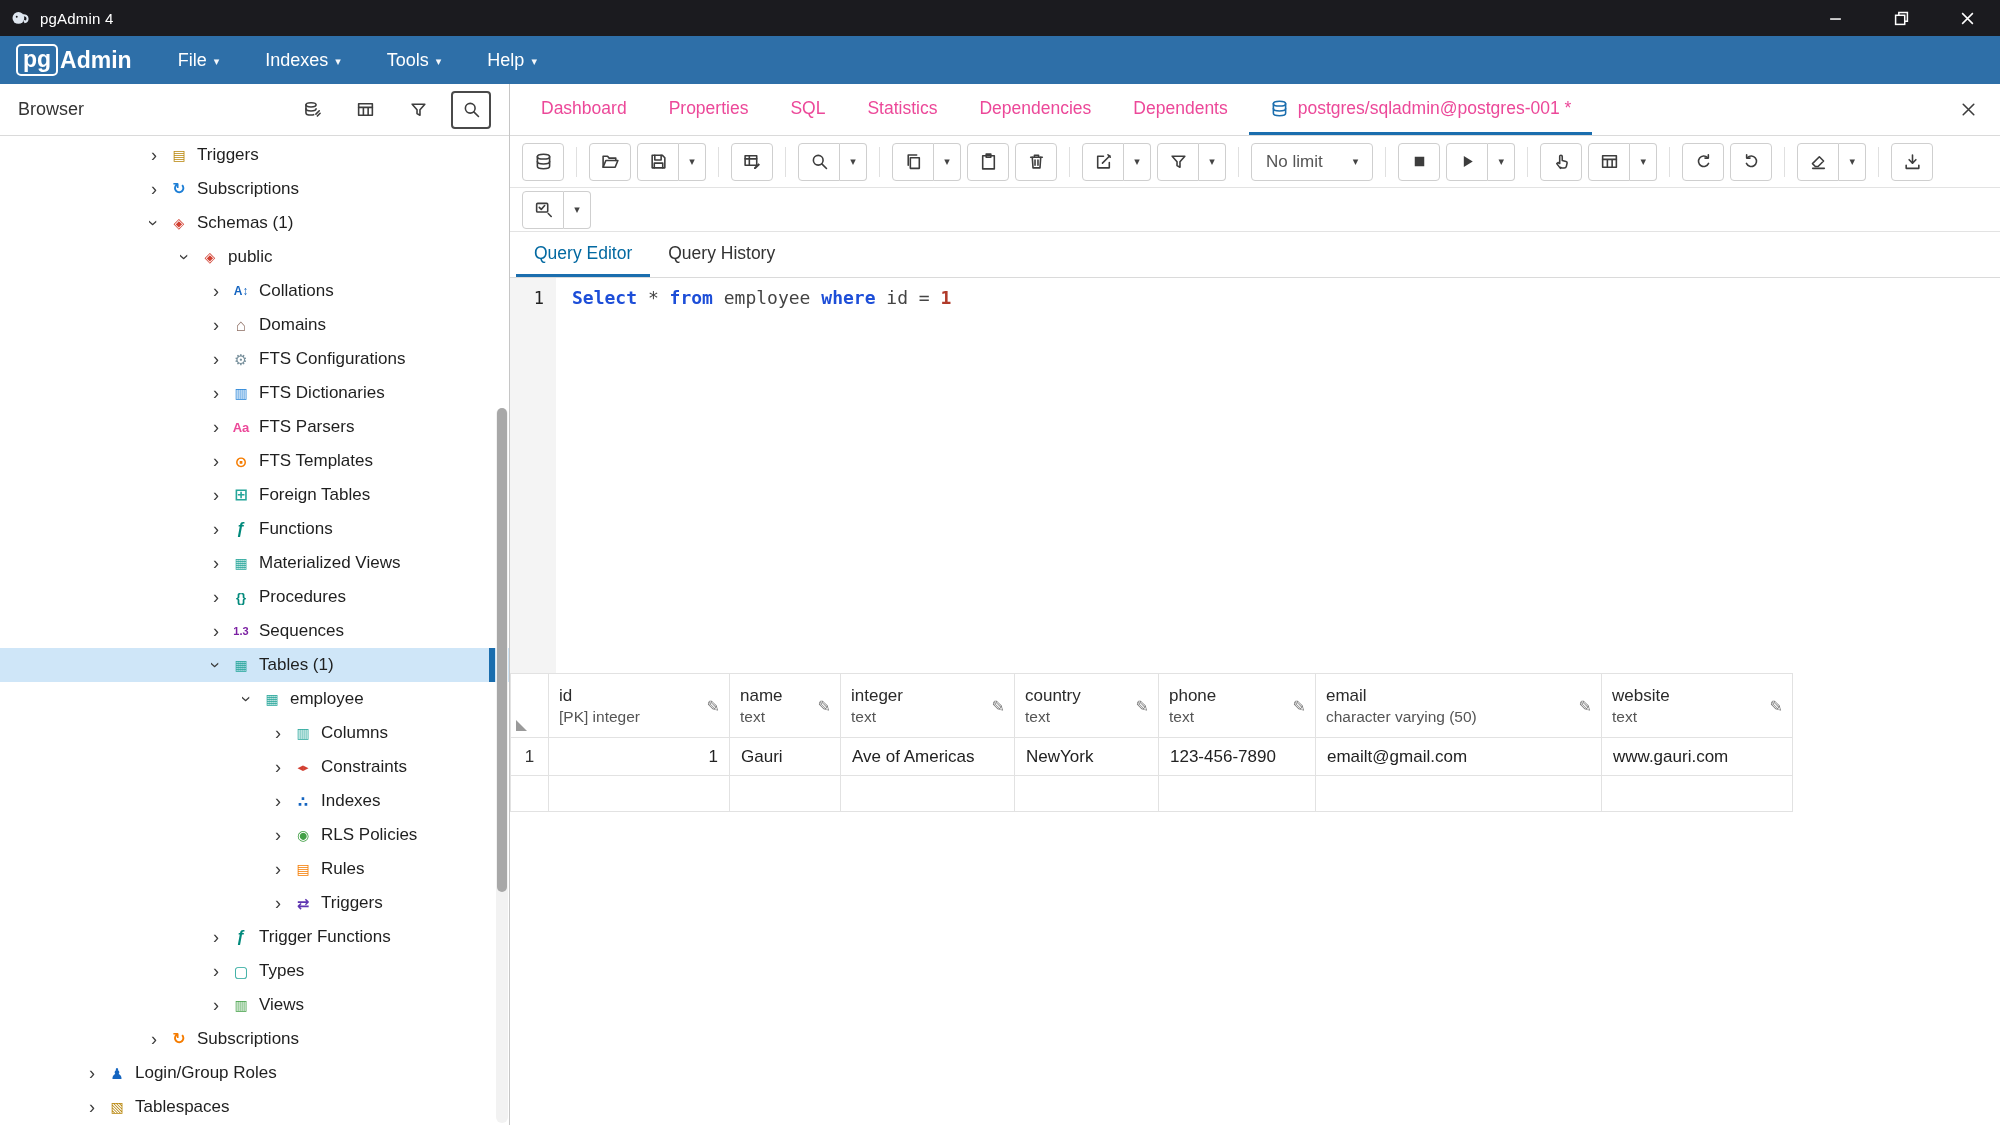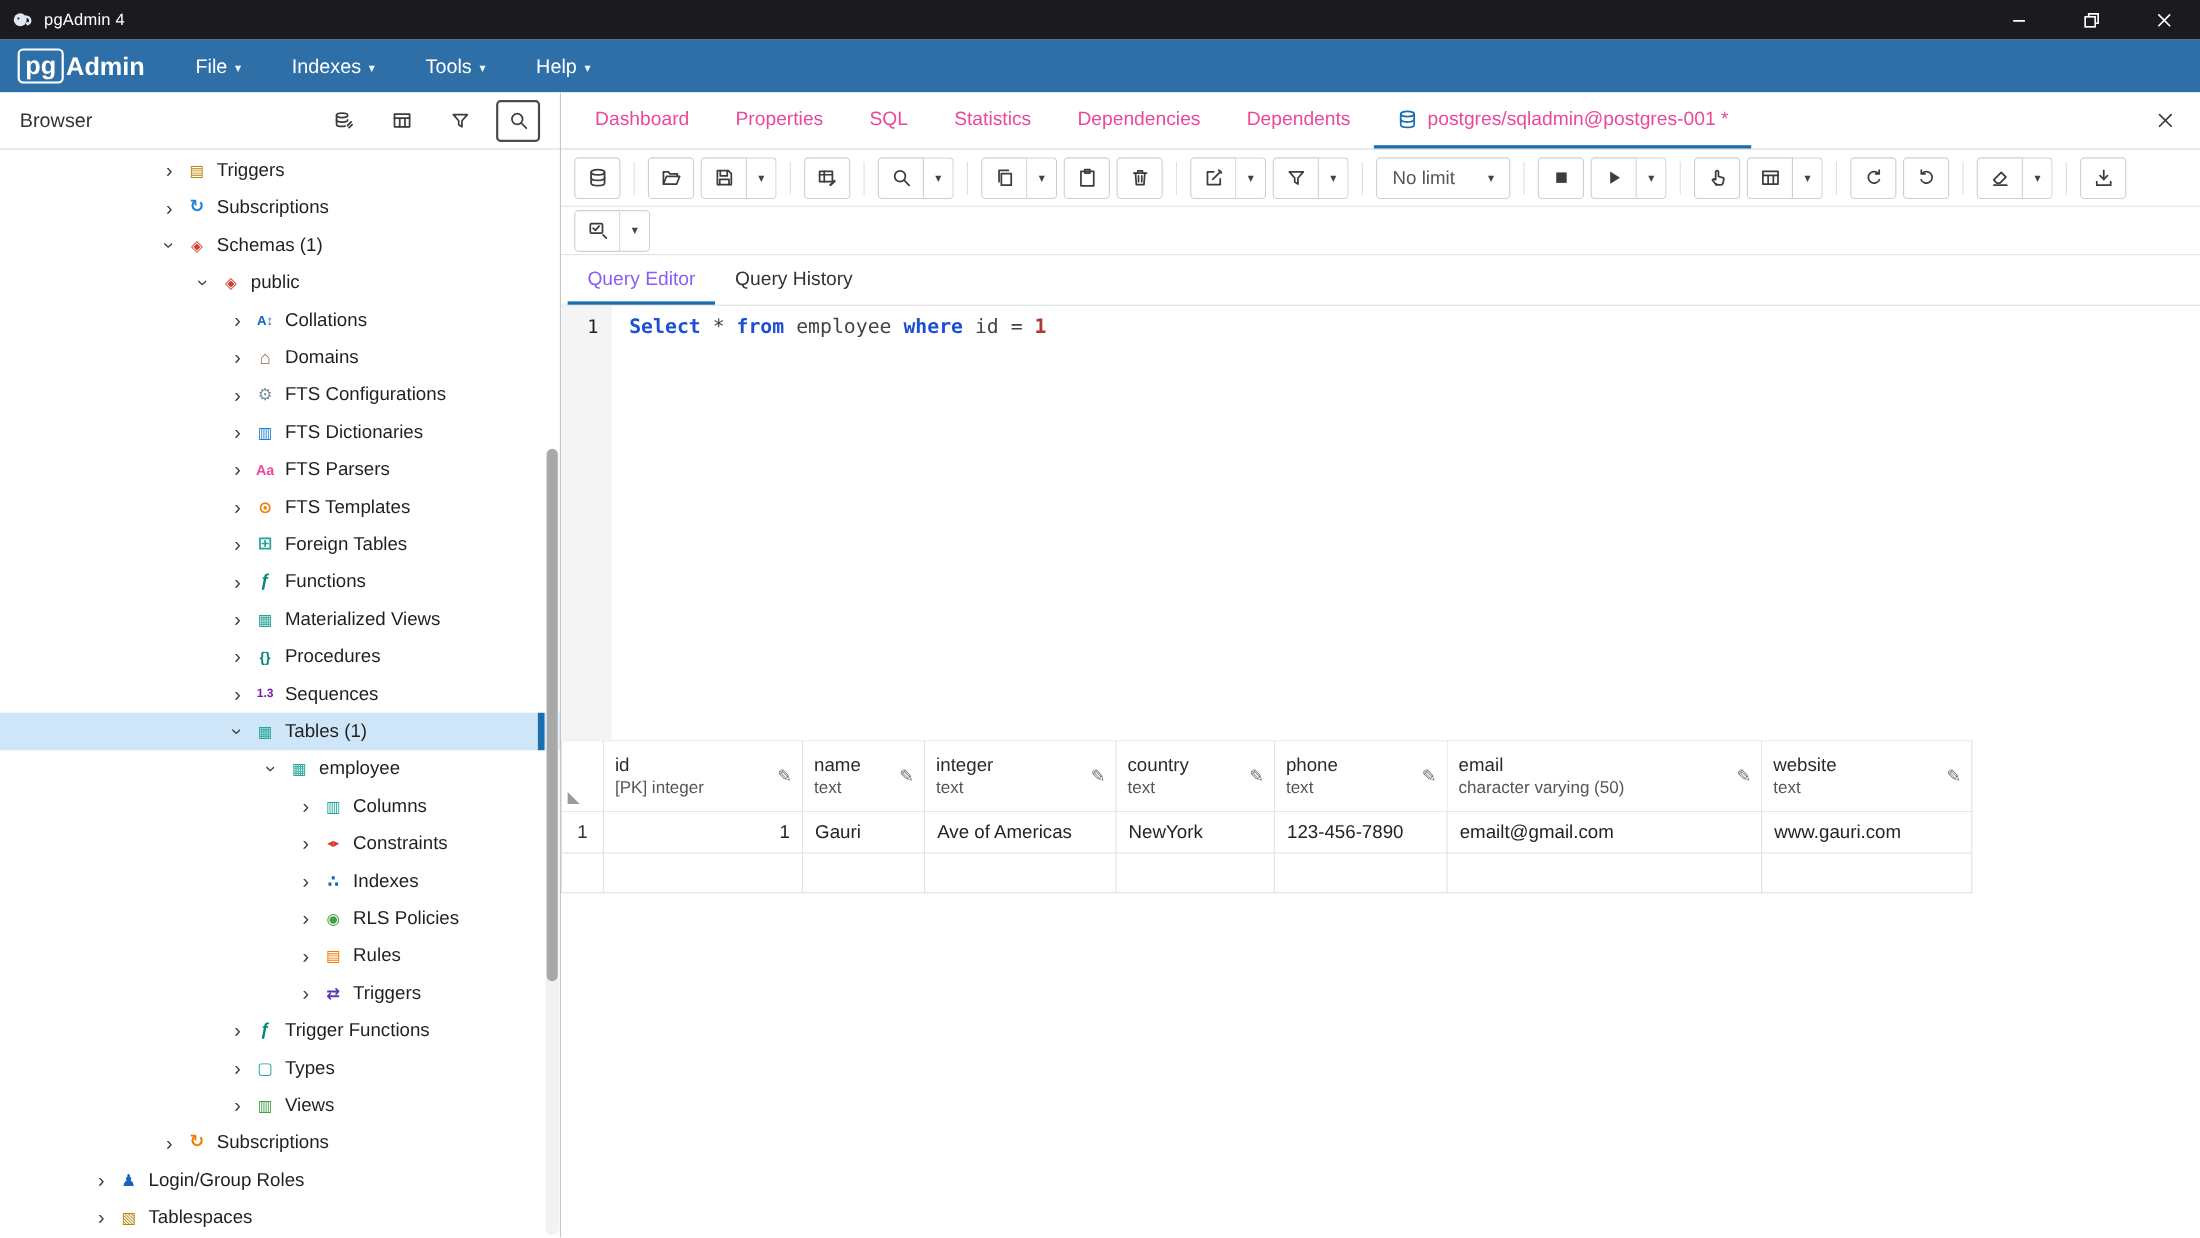--- a/index.html
+++ b/index.html
@@ -58,21 +58,21 @@
   .tb-btn + .tb-btn{border-left:none;}
   .tb-caret{min-width:27px;}
   .caret2{font-size:11px;color:#444;}
   .tb-sep{width:1px;align-self:center;height:30px;background:#e0e0e0;margin:0 12px 0 6px;display:inline-block;}
   .tb-select{height:38px;border:1px solid #cfcfcf;border-radius:4px;display:inline-flex;align-items:center;padding:0 14px;color:#555;font-size:17px;gap:30px;margin-right:6px;}
 
   .connbar{height:44px;min-height:44px;border-bottom:1px solid #e3e3e3;display:flex;align-items:center;padding-left:12px;}
 
   .subtabs{height:46px;min-height:46px;border-bottom:1px solid #dadada;display:flex;padding-left:6px;}
   .subtab{display:flex;align-items:center;padding:0 18px;font-size:17.5px;color:#333;border-bottom:3px solid transparent;}
-  .subtab.active{color:#8b5cf6;border-bottom-color:#1b6eae;}
+  .subtab.active{color:#0369a1;border-bottom-color:#1b6eae;}
 
   .editor{height:395px;min-height:395px;display:flex;background:#fff;}
   .gutter{width:46px;min-width:46px;background:#f4f4f4;text-align:right;padding:10px 12px 0 0;font-family:"DejaVu Sans Mono",monospace;font-size:17px;color:#222;}
   .code{padding:9px 0 0 16px;font-family:"DejaVu Sans Mono",monospace;font-size:18px;color:#444;}
   .tok-keyword{color:#1d4ed8;font-weight:bold;}
   .tok-number{color:#b03a2a;font-weight:bold;}
   .tok-operator{color:#444;}
   .tok-plain{color:#444;}
 
   .grid-area{flex:1;overflow:hidden;background:#fff;}

